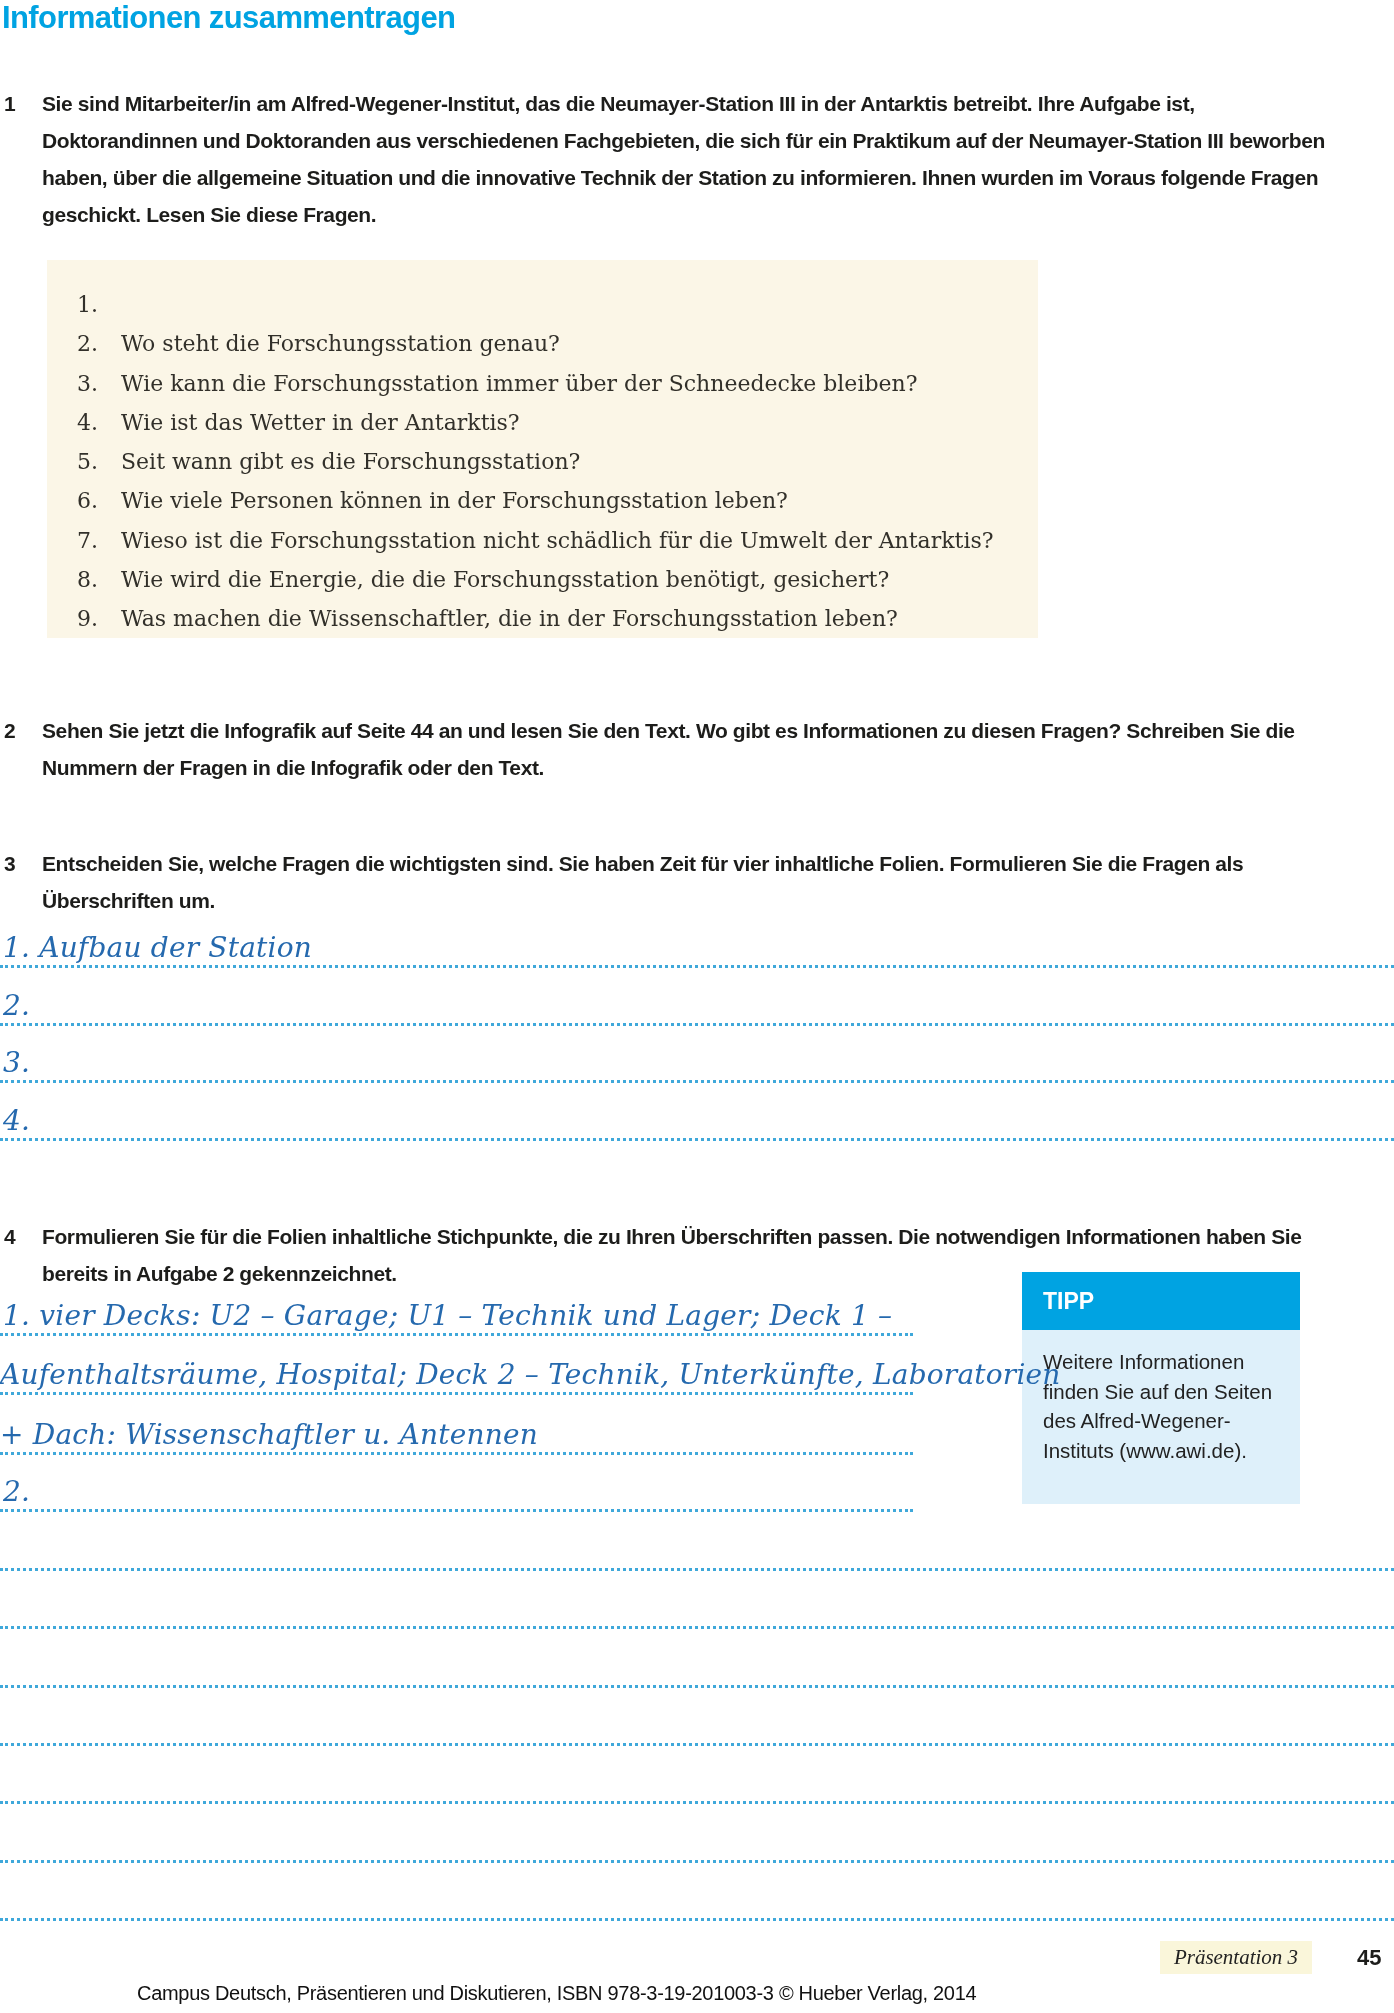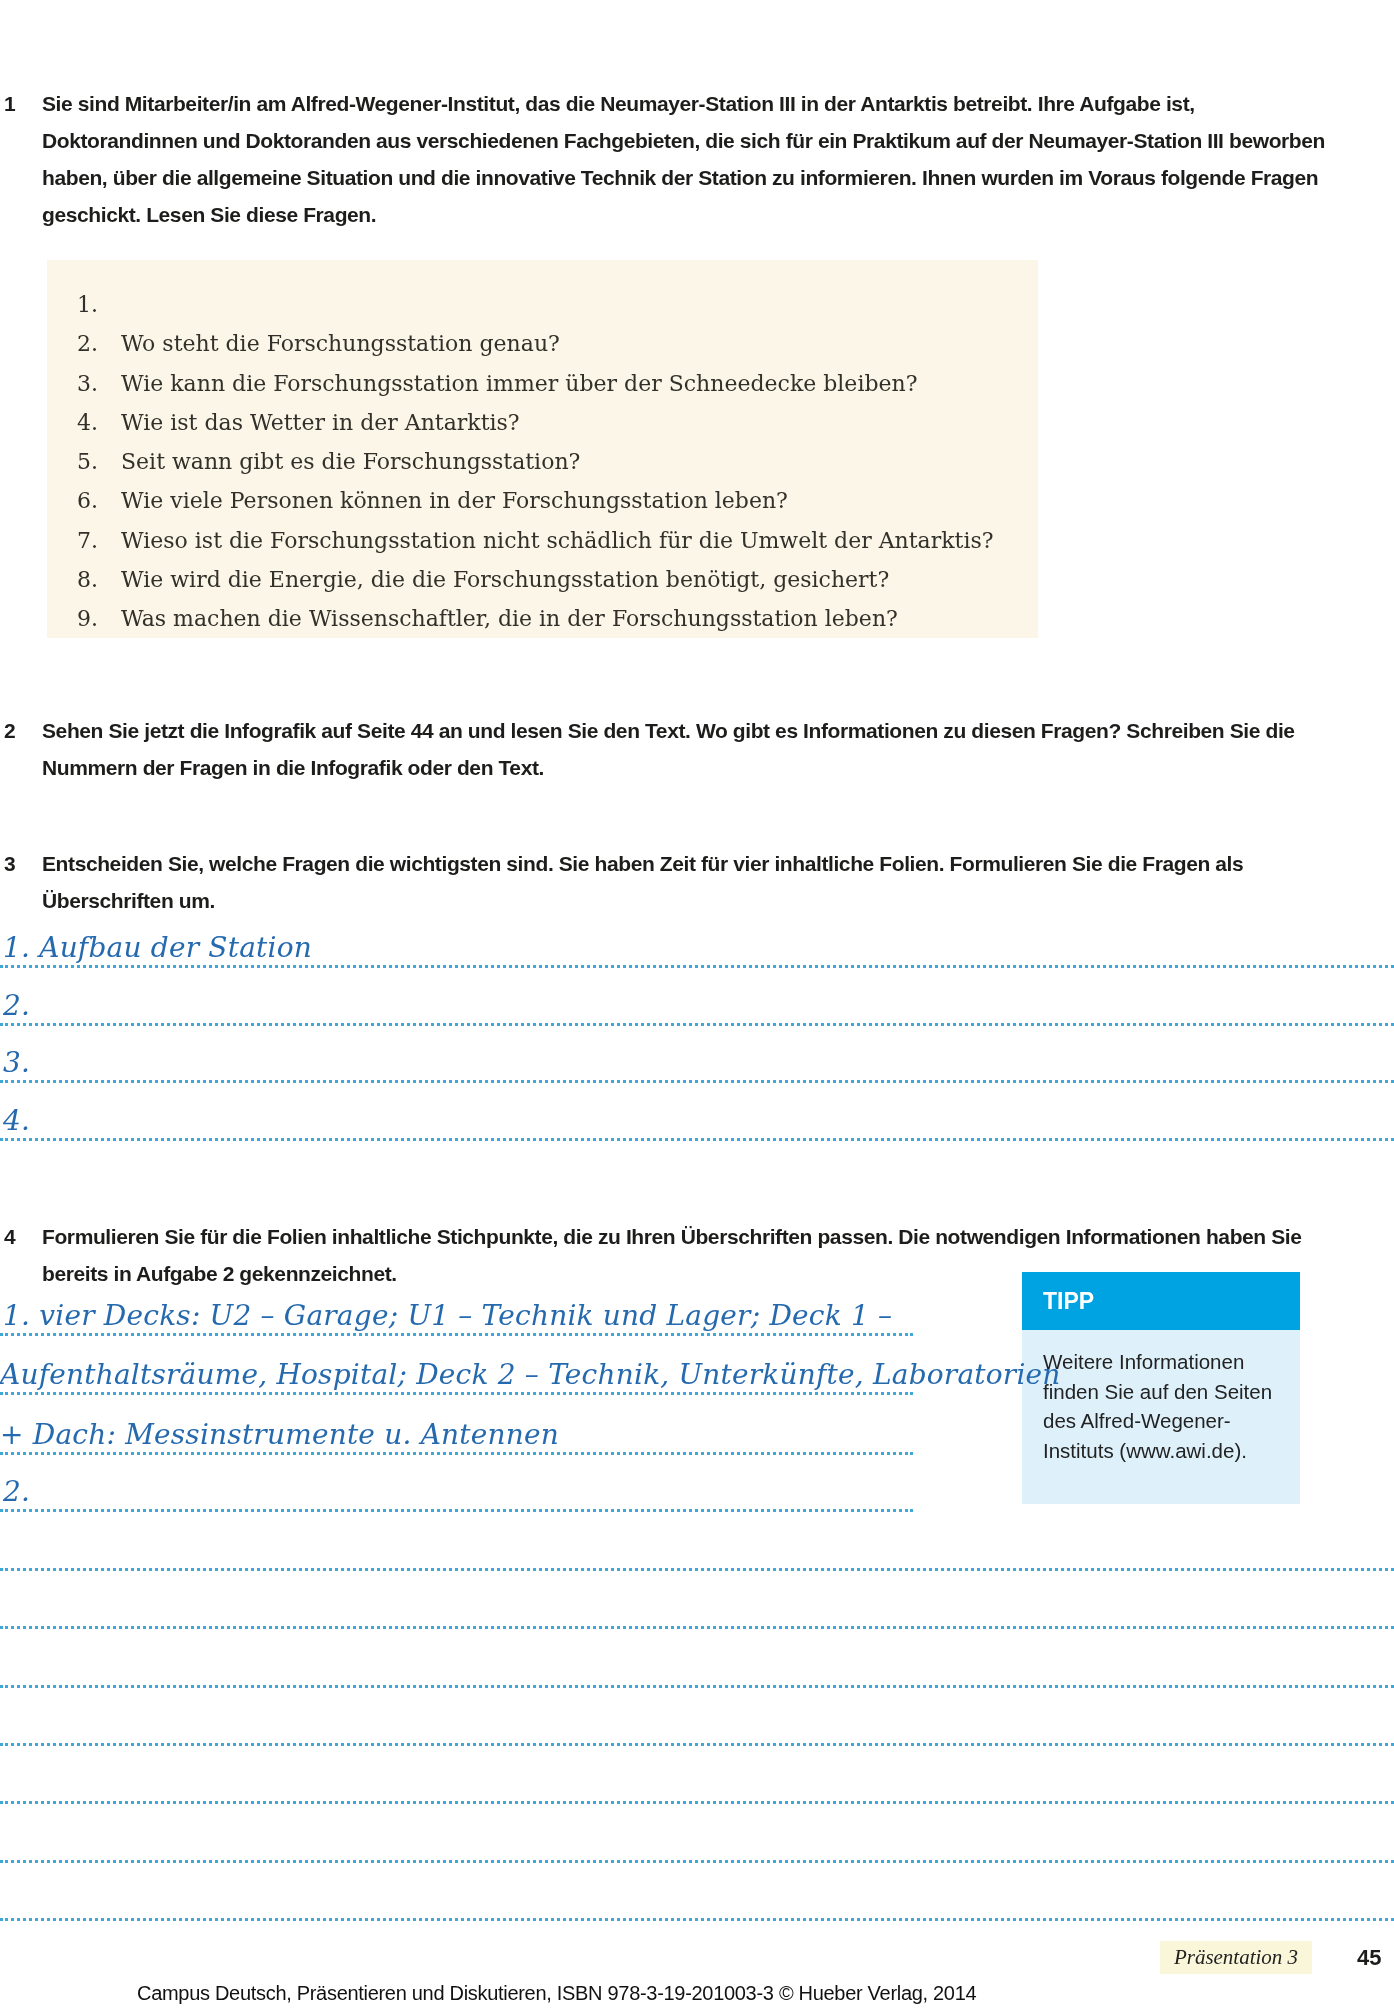--- a/index.html
+++ b/index.html
@@ -133,20 +133,21 @@
     letter-spacing:-0.3px;
     color:#111111;
     text-align:right;
   }
 </style>
 </head>
 <body>
 
 <div class="page">
 
+  <h1 class="title">Informationen zusammentragen</h1>
 
   <section class="ex" style="top:85px;">
     <span class="exnum">1</span>
     <p class="extext">Sie sind Mitarbeiter/in am Alfred-Wegener-Institut, das die Neumayer-Station III in der Antarktis betreibt. Ihre Aufgabe ist, Doktorandinnen und Doktoranden aus verschiedenen Fachgebieten, die sich für ein Praktikum auf der Neumayer-Station III beworben haben, über die allgemeine Situation und die innovative Technik der Station zu informieren. Ihnen wurden im Voraus folgende Fragen geschickt. Lesen Sie diese Fragen.</p>
   </section>
 
   <div class="qbox">
     <ol>
       <li>
           <span class="qnum">1.</span>
@@ -219,21 +220,21 @@
     <div class="tip-body">Weitere Informationen finden Sie auf den Seiten des Alfred-Wegener-Instituts (www.awi.de).</div>
   </aside>
 
   <div class="ansline" style="left:0; width:913px; top:1285px;">
     <span class="hand">1. vier Decks: U2 – Garage; U1 – Technik und Lager; Deck 1 –</span>
   </div>
   <div class="ansline" style="left:0; width:913px; top:1344px;">
     <span class="hand" style="left:0;">Aufenthaltsräume, Hospital; Deck 2 – Technik, Unterkünfte, Laboratorien</span>
   </div>
   <div class="ansline" style="left:0; width:913px; top:1404px;">
-    <span class="hand" style="left:0;">+ Dach: Messinstrumente u. Antennen</span>
+    <span class="hand" style="left:0;">+ Dach: Wissenschaftler u. Antennen</span>
   </div>
   <div class="ansline" style="left:0; width:913px; top:1461px;">
     <span class="hand">2.</span>
   </div>
 
   <div class="ansline" style="left:0; width:1394px; top:1520px;"></div>
   <div class="ansline" style="left:0; width:1394px; top:1578px;"></div>
   <div class="ansline" style="left:0; width:1394px; top:1637px;"></div>
   <div class="ansline" style="left:0; width:1394px; top:1695px;"></div>
   <div class="ansline" style="left:0; width:1394px; top:1753px;"></div>

